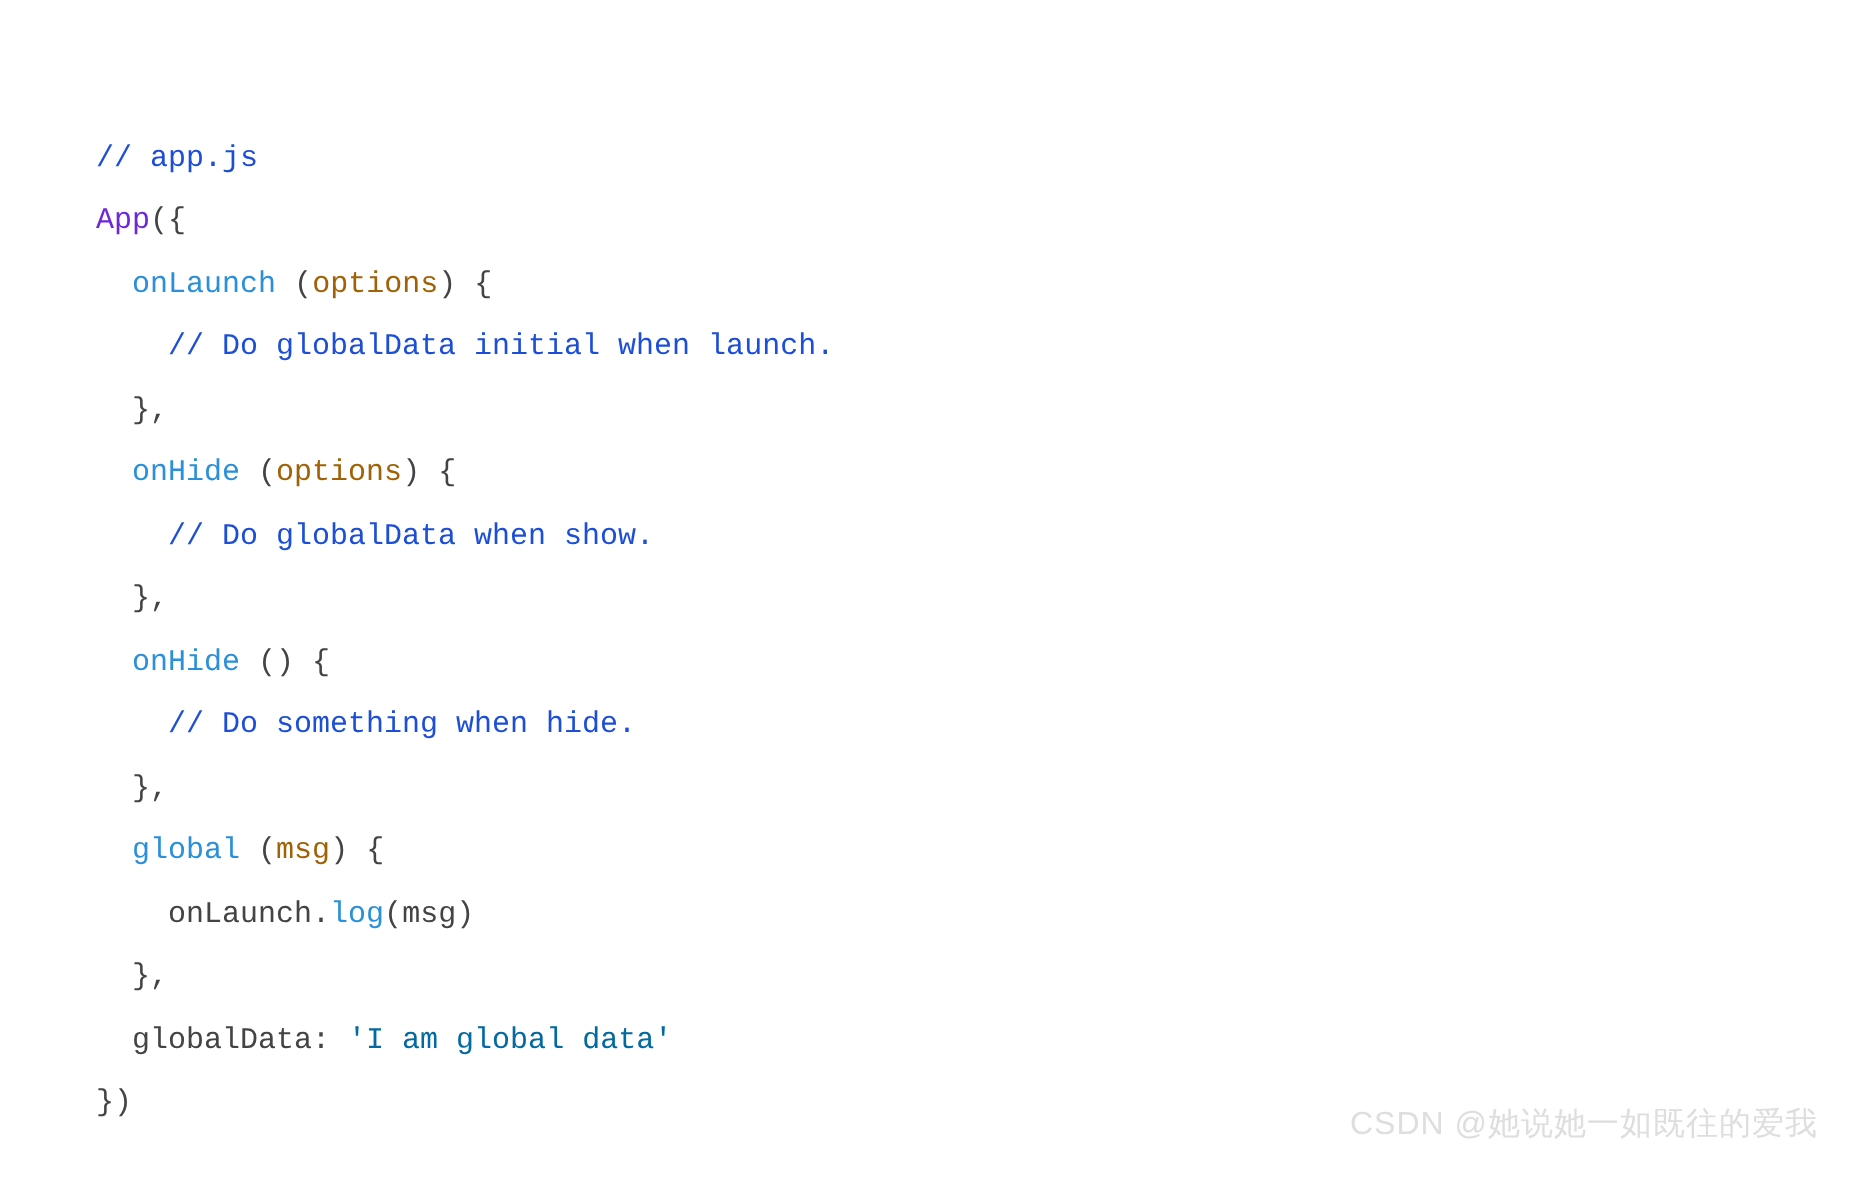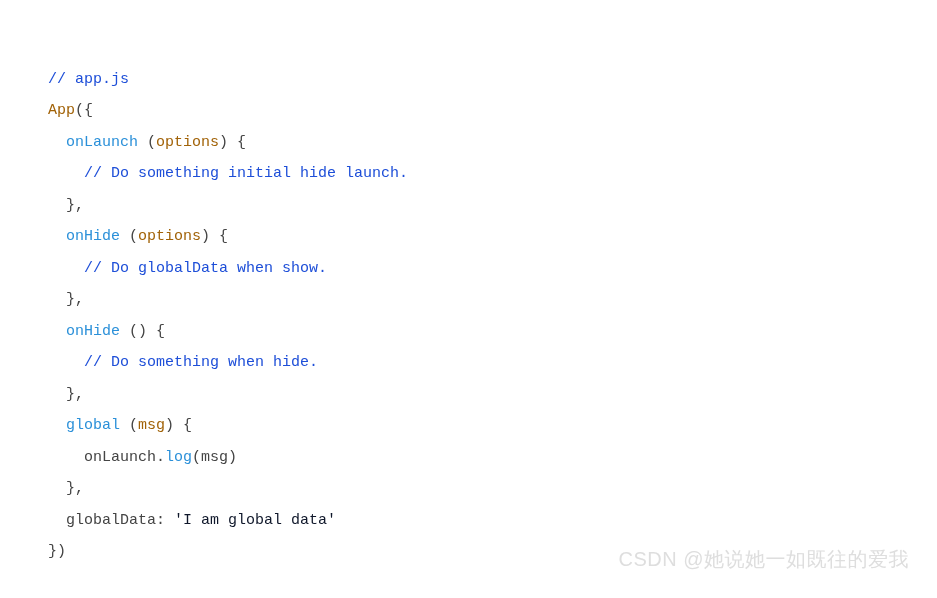--- a/index.html
+++ b/index.html
@@ -15,47 +15,47 @@
       font-size: 15px;
       line-height: 2.1;
       position: relative;
       overflow: hidden;
     }
     .code-container {
       padding: 32px 48px;
       white-space: pre;
     }
     .tok-comment { color: #1d4ed8; }
-    .tok-app { color: #a16207; }
+    .tok-app { color: #6d28d9; }
     .tok-method { color: #2b90d9; margin-top: 16px; }
     .tok-paren { color: #444444; }
     .tok-brace { color: #444444; }
     .tok-text { color: #444444; }
     .tok-param { color: #a16207; }
-    .tok-string { color: #0f172a; }
+    .tok-string { color: #0369a1; }
     .tok-colon { color: #444444; }
     .watermark {
       position: absolute;
       bottom: 18px;
       right: 28px;
       color: #dedede;
       font-family: Arial, sans-serif;
-      font-size: 20px;
+      font-size: 16px;
       letter-spacing: 0.5px;
       pointer-events: none;
     }
   </style>
 </head>
 <body>
 
 <div class="code-container">
 <span class="tok-comment">// app.js</span>
 <span class="tok-app">App</span><span class="tok-paren">(</span><span class="tok-brace">{</span>
   <span class="tok-method">onLaunch</span><span class="tok-text"> </span><span class="tok-paren">(</span><span class="tok-param">options</span><span class="tok-paren">)</span><span class="tok-brace"> {</span>
-    <span class="tok-comment">// Do something initial hide launch.</span>
+    <span class="tok-comment">// Do globalData initial when launch.</span>
   <span class="tok-text">},</span>
   <span class="tok-method">onHide</span><span class="tok-paren"> (</span><span class="tok-param">options</span><span class="tok-paren">)</span><span class="tok-brace"> {</span>
     <span class="tok-comment">// Do globalData when show.</span>
   <span class="tok-text">},</span>
   <span class="tok-method">onHide</span><span class="tok-text"> () {</span>
     <span class="tok-comment">// Do something when hide.</span>
   <span class="tok-text">},</span>
   <span class="tok-method">global</span><span class="tok-paren"> (</span><span class="tok-param">msg</span><span class="tok-paren">)</span><span class="tok-brace"> {</span>
     <span class="tok-text">onLaunch.</span><span class="tok-method">log</span><span class="tok-paren">(</span><span class="tok-text">msg</span><span class="tok-paren">)</span>
   <span class="tok-text">},</span>

